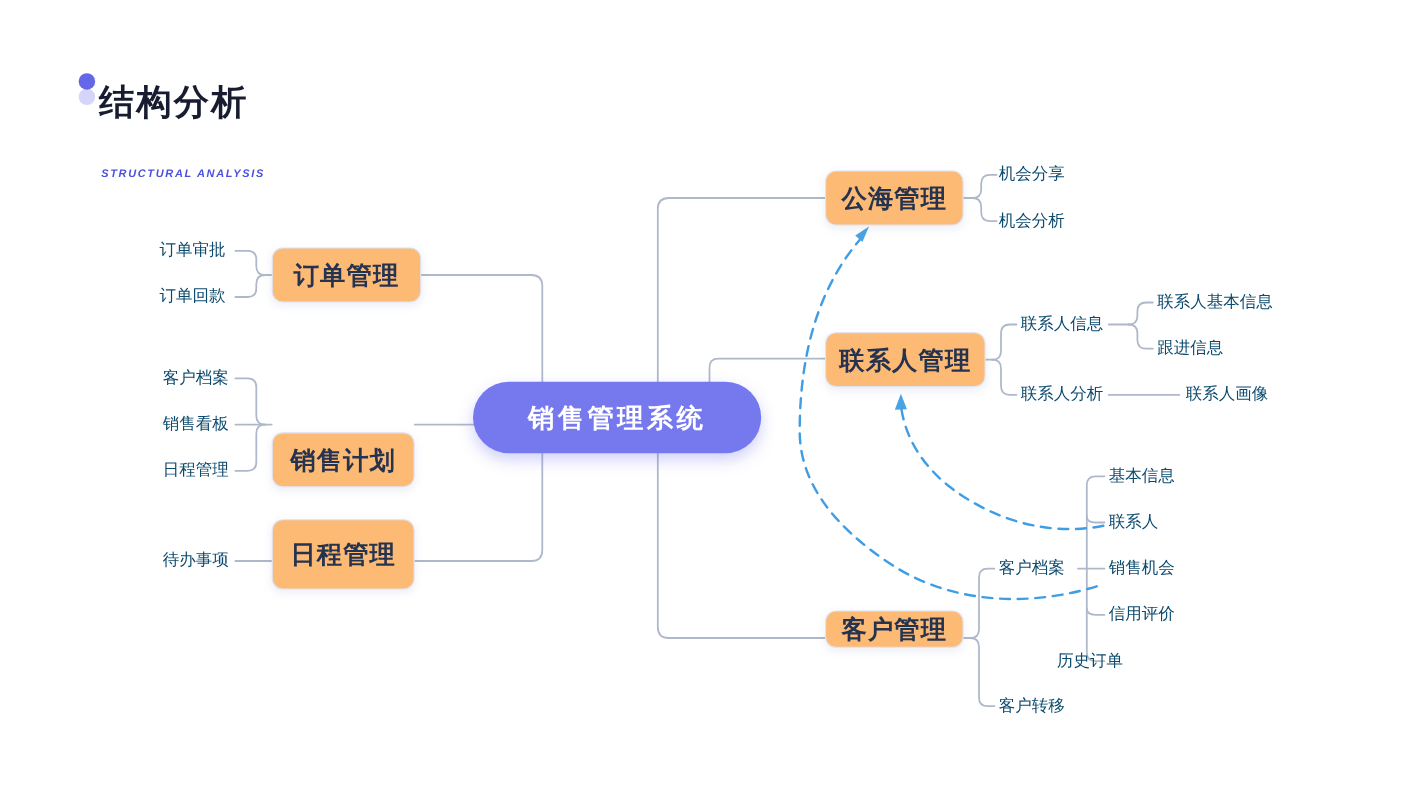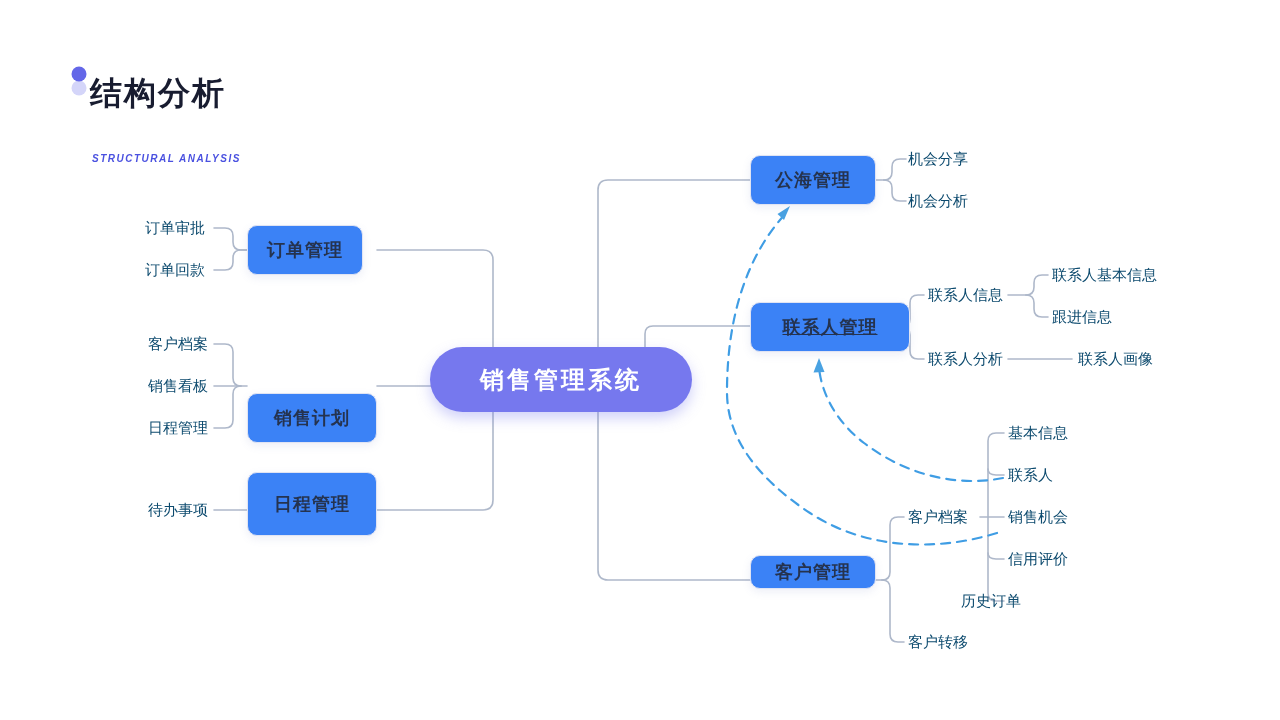--- a/index.html
+++ b/index.html
@@ -18,37 +18,37 @@
   }
   .subtitle{
     position:absolute;left:92px;top:125px;
     font-size:10px;font-weight:700;font-style:italic;color:#4a51e0;letter-spacing:1.5px;margin-top:28px;
   }
   .title-icon{position:absolute;left:68px;top:64px;}
 
   
   .branch-box{
     position:absolute;box-sizing:border-box;
-    background:#3b82f6;border:1px solid #e0e4f3;border-radius:10px;
+    background:#fdba74;border:1px solid #e0e4f3;border-radius:10px;
     box-shadow:0 3px 8px rgba(109,120,190,.12);
     display:flex;align-items:center;justify-content:center;
-    font-size:18px;font-weight:700;color:#25334f;letter-spacing:1px;
+    font-size:23px;font-weight:700;color:#25334f;letter-spacing:1px;
   }
   .root-node{
     position:absolute;left:430px;top:347px;width:262px;height:65px;
     background:#7678ee;border-radius:33px;
     display:flex;align-items:center;justify-content:center;
     color:#ffffff;font-size:24px;font-weight:700;letter-spacing:3px;
     box-shadow:0 6px 14px rgba(118,120,238,.35);
   }
-  .box-order   {left:247px;top:225px;width:116px;height:50px;}
+  .box-order   {left:247px;top:225px;width:136px;height:50px;}
   .box-plan    {left:247px;top:361px;width:130px;height:50px;margin-top:32px;}
   .box-schedule{left:247px;top:472px;width:130px;height:64px;}
   .box-pool    {left:750px;top:155px;width:126px;height:50px;}
-  .box-contact {left:750px;top:302px;width:160px;height:50px;text-decoration:underline;}
+  .box-contact {left:750px;top:302px;width:146px;height:50px;}
   .box-customer{left:750px;top:555px;width:126px;height:34px;}
 
   
   .leaf{
     position:absolute;transform:translateY(-50%);
     font-size:15px;color:#0c4a6e;white-space:nowrap;line-height:1.2;
   }
 </style>
 </head>
 <body>

